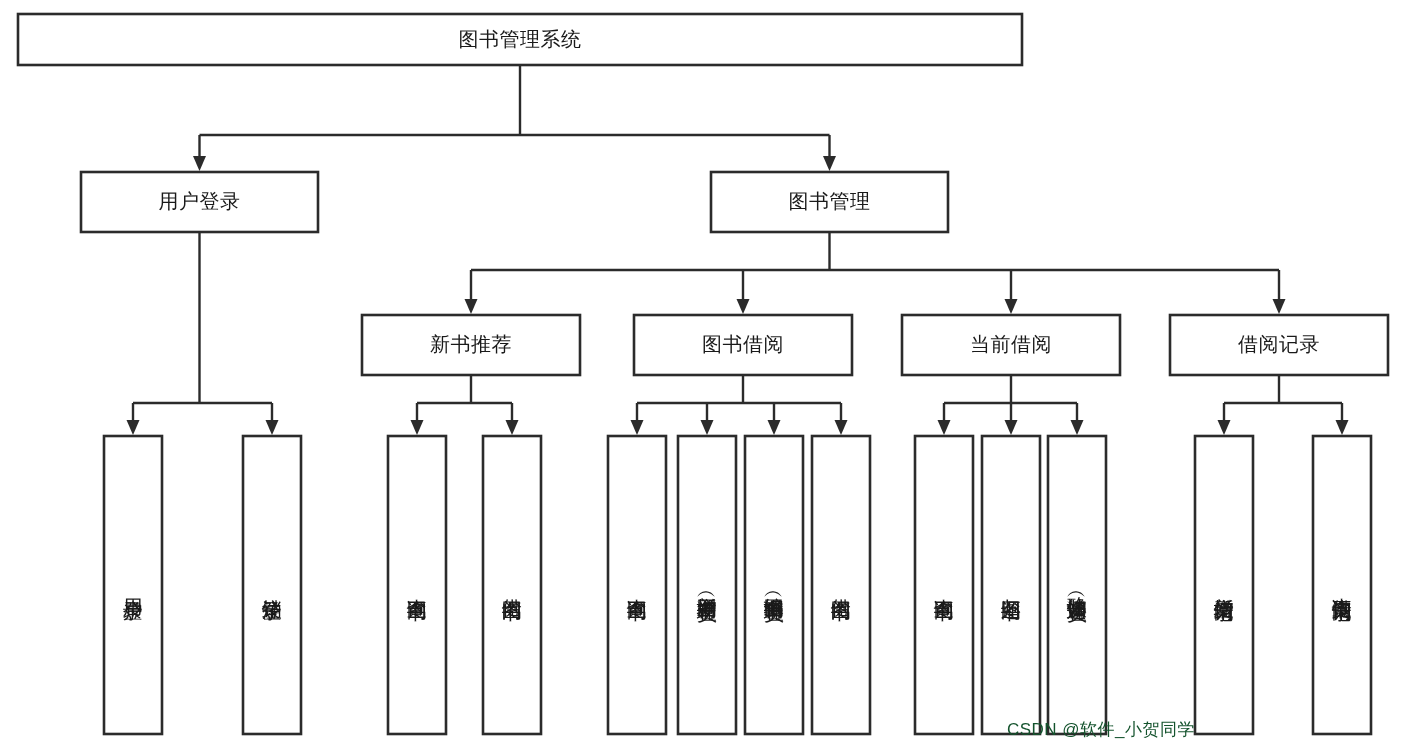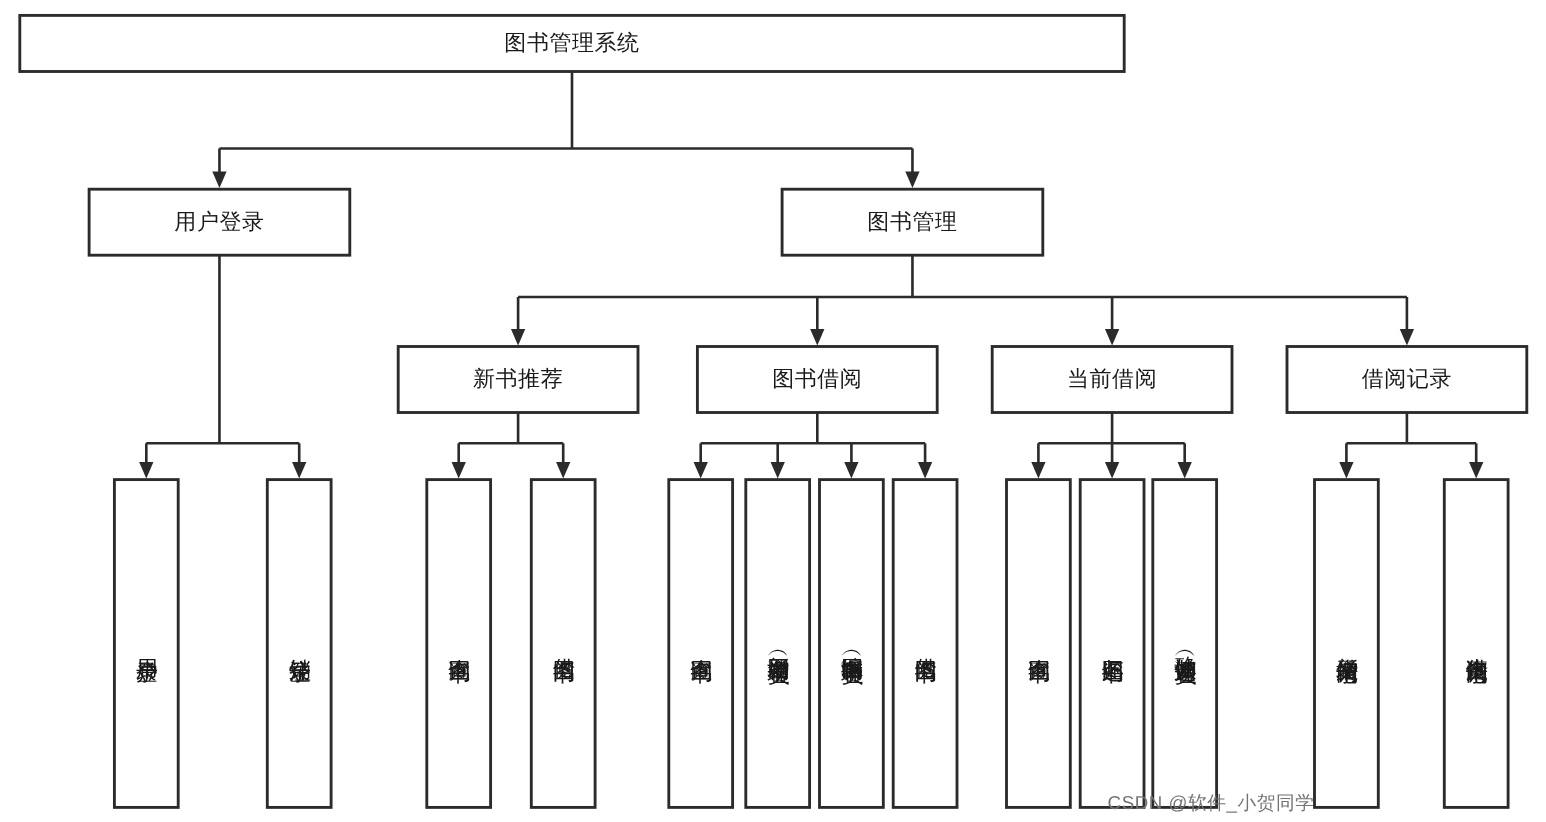--- a/index.html
+++ b/index.html
@@ -65,21 +65,21 @@
     justify-content: center;
     white-space: nowrap;
     user-select: none;
   }
   .watermark {
     position: absolute;
     right: 12px;
     bottom: 6px;
     font-family: "Liberation Sans", "DejaVu Sans", sans-serif;
     font-size: 17px;
-    color: #737373;
+    color: #14532d;
     letter-spacing: 0.5px;
     white-space: nowrap;
   }
 </style>
 </head>
 <body>
 
 <div id="diagram-root">
 
   <svg class="canvas" viewBox="0 0 1405 747" xmlns="http://www.w3.org/2000/svg">

